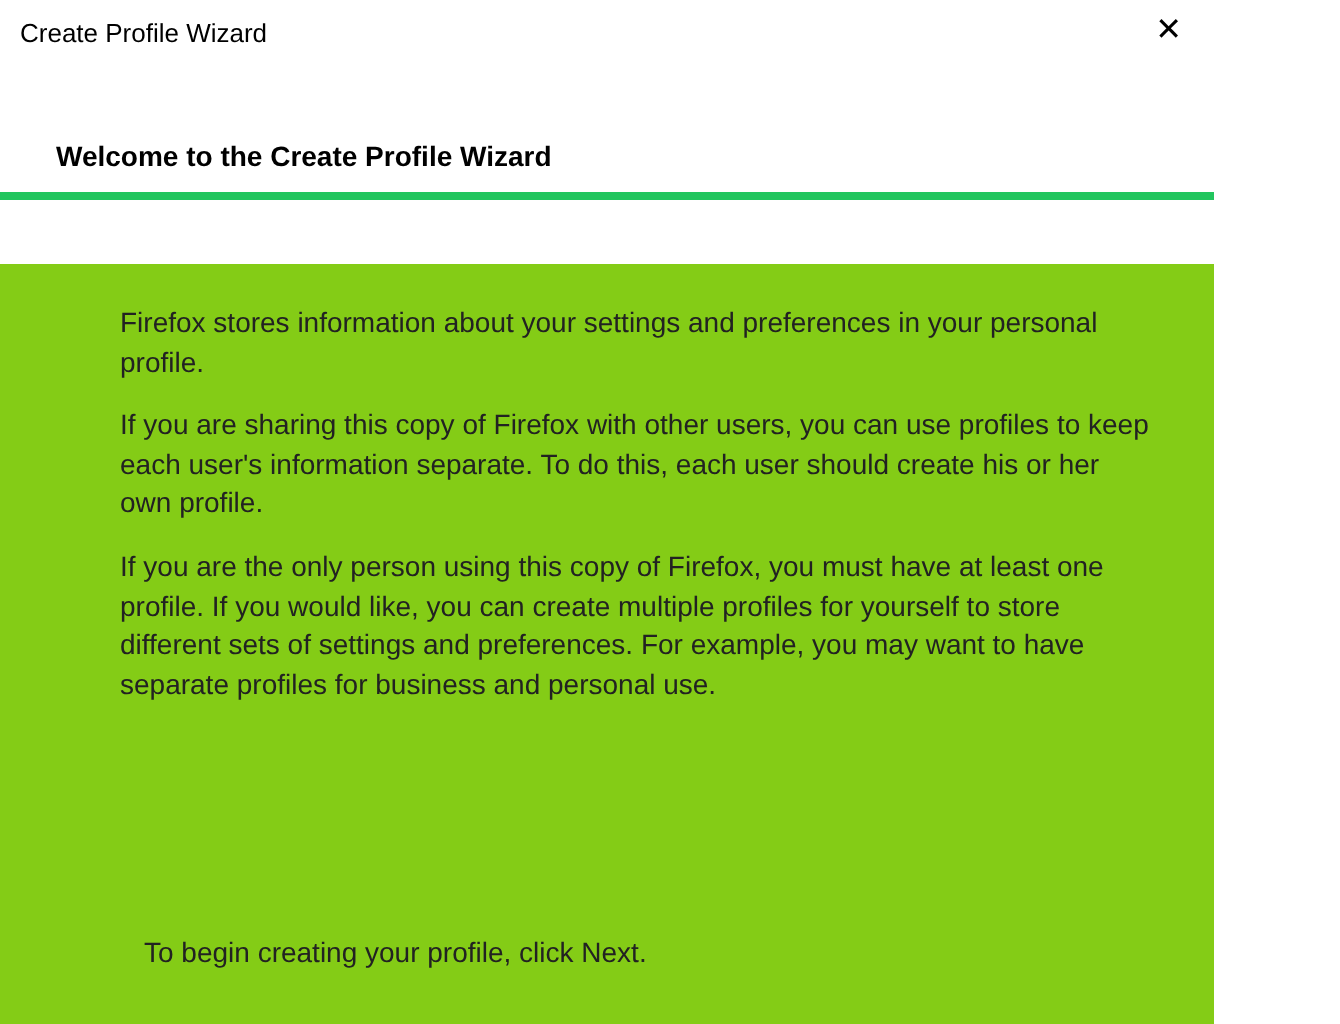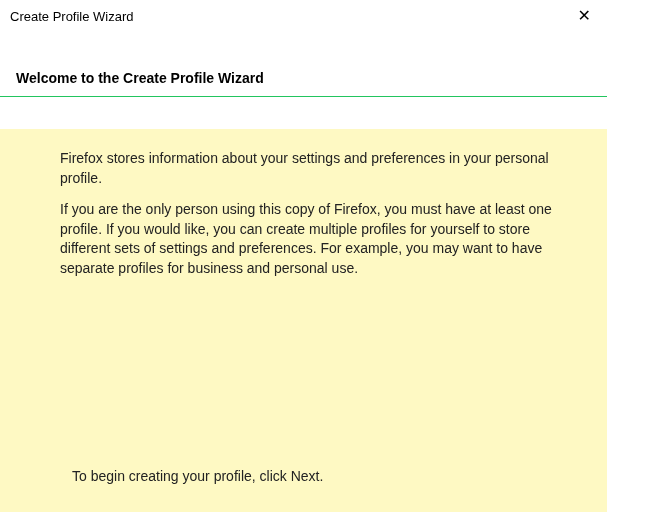--- a/index.html
+++ b/index.html
@@ -28,28 +28,28 @@
     }
     .title-text { color: #000; }
     .close-btn {
       font-size: 16px;
       line-height: 1;
       padding: 2px 6px;
       cursor: default;
       font-family: Arial, sans-serif;
     }
     .header {
-      padding: 8px 10px 10px 16px;
+      padding: 8px 10px 10px 28px;
       font-weight: 700;
       font-size: 14px;
-      border-bottom: 1px solid #22c55e;
+      border-bottom: 4px solid #22c55e;
     }
     .content {
       flex: 1;
-      background: #fef9c3;
+      background: #84cc16;
       padding: 20px 28px 12px 60px;
       display: flex;
       flex-direction: column;
     }
     .content p {
       font-size: 14px;
       line-height: 1.4;
       margin-bottom: 12px;
       color: #222;
     }
@@ -106,19 +106,20 @@
 
   <div class="titlebar">
     <span class="title-text">Create Profile Wizard</span>
     <span class="close-btn">✕</span>
   </div>
 
   <div class="header">Welcome to the Create Profile Wizard</div>
 
   <div class="content">
     <p>Firefox stores information about your settings and preferences in your personal profile.</p>
+    <p>If you are sharing this copy of Firefox with other users, you can use profiles to keep each user's information separate. To do this, each user should create his or her own profile.</p>
     <p>If you are the only person using this copy of Firefox, you must have at least one profile. If you would like, you can create multiple profiles for yourself to store different sets of settings and preferences. For example, you may want to have separate profiles for business and personal use.</p>
     <div class="spacer"></div>
     <div class="begin-text">To begin creating your profile, click Next.</div>
 
   </div>
 
 </div>
 
 </body></html>

